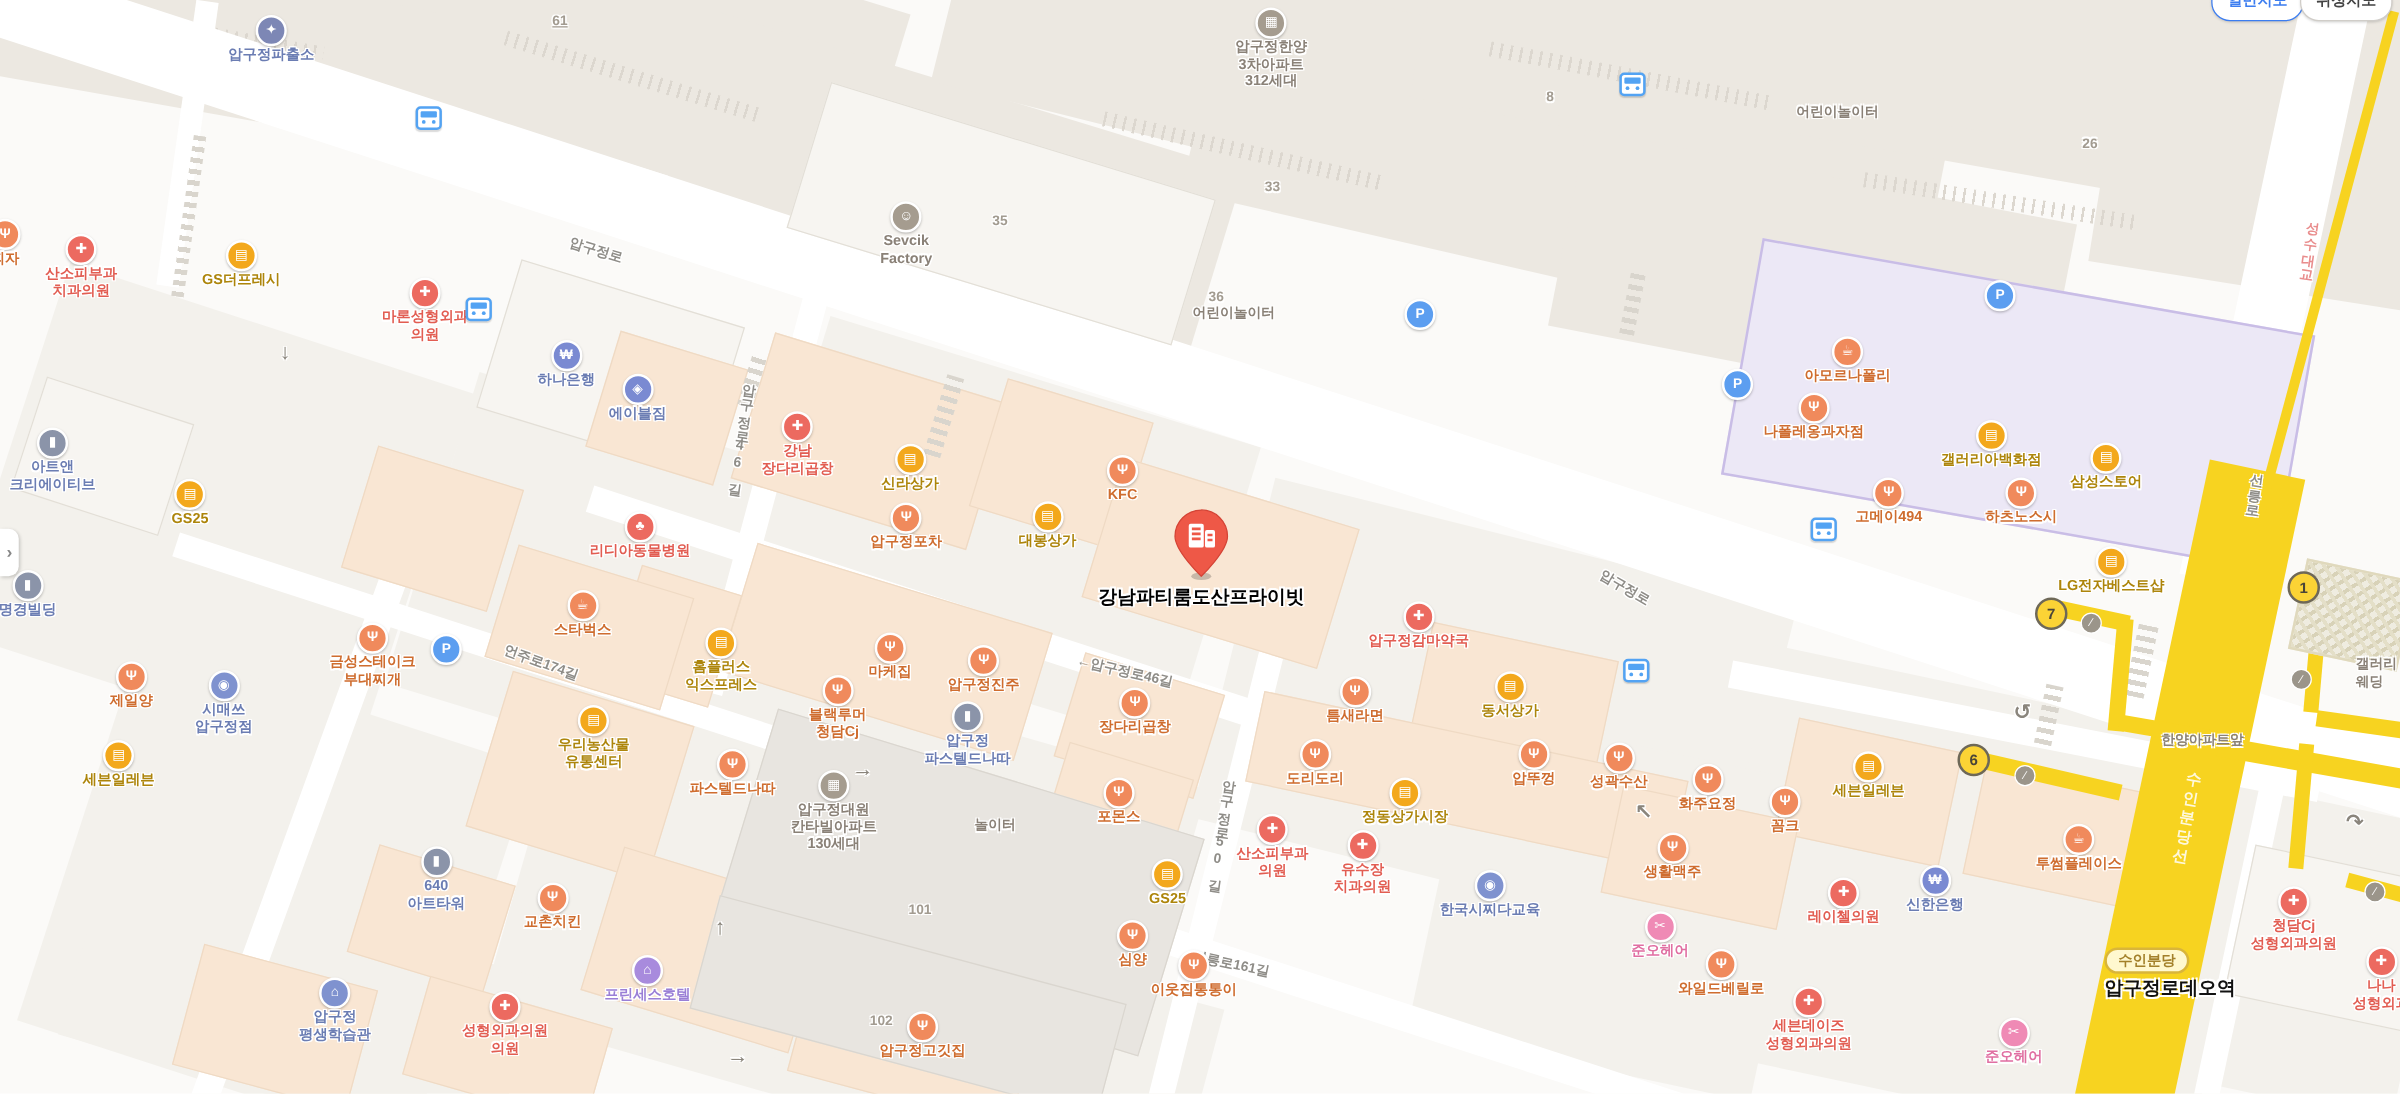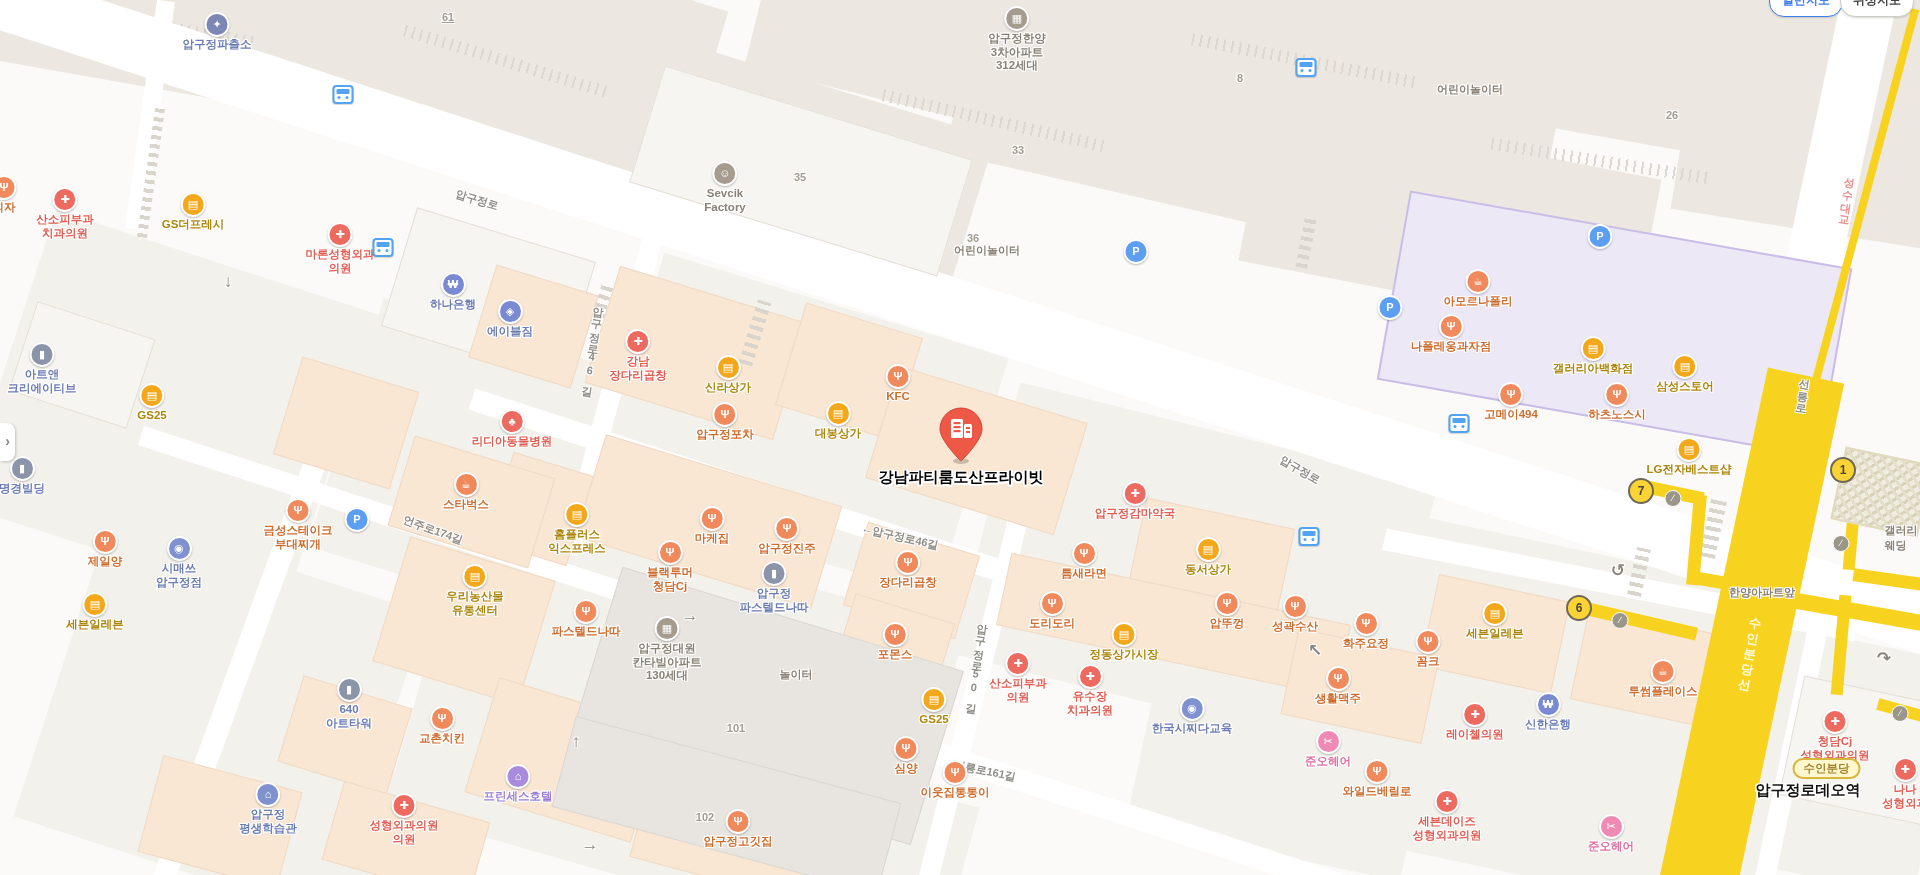--- a/index.html
+++ b/index.html
@@ -36,21 +36,21 @@
   .exitc{width:22px;height:22px;border-radius:50%;background:#fbd335;border:2px solid #6e6857;color:#4a4538;
        font-size:12px;font-weight:bold;line-height:22px;text-align:center;display:block;}
   .escc{width:15px;height:15px;border-radius:50%;background:#9b958a;border:1px solid #fff;color:#fff;
        font-size:9px;line-height:15px;text-align:center;display:block;}
   .arrowg{font-size:17px;font-weight:bold;color:#8a857c;
        text-shadow:-1px -1px 0 #fff,1px -1px 0 #fff,-1px 1px 0 #fff,1px 1px 0 #fff;}
   #marker{position:absolute;left:939px;top:407px;z-index:60;}
   #marker-label{position:absolute;left:961px;top:468px;transform:translateX(-50%);z-index:60;
        font-size:15px;font-weight:800;color:#000;white-space:nowrap;
        text-shadow:-1.5px -1.5px 0 #fff,1.5px -1.5px 0 #fff,-1.5px 1.5px 0 #fff,1.5px 1.5px 0 #fff,0 1.5px 0 #fff,0 -1.5px 0 #fff,1.5px 0 0 #fff,-1.5px 0 0 #fff;}
-  #station{position:absolute;left:1808px;top:758px;transform:translateX(-50%);z-index:55;text-align:right;}
+  #station{position:absolute;left:1736px;top:758px;transform:translateX(-50%);z-index:55;text-align:left;}
   #station .badge{display:inline-block;background:#fff8cf;border:2px solid #d9b53a;color:#a3802a;
        border-radius:11px;padding:1px 9px;font-size:11.5px;font-weight:bold;}
   #station .sname{margin-top:2px;font-size:15px;font-weight:800;color:#111;white-space:nowrap;
        text-shadow:-1.5px -1.5px 0 #fff,1.5px -1.5px 0 #fff,-1.5px 1.5px 0 #fff,1.5px 1.5px 0 #fff;}
   #line-name{position:absolute;left:1742px;top:608px;z-index:20;color:#fffbe8;font-weight:bold;font-size:12.5px;
        writing-mode:vertical-rl;text-orientation:upright;letter-spacing:3px;transform:rotate(10deg);opacity:.95;}
   .mtbtn{position:absolute;top:-14px;height:29px;line-height:27px;padding:0 12px;background:#fff;
        border-radius:15px;font-size:12px;font-weight:bold;z-index:80;box-shadow:0 1px 2px rgba(0,0,0,.15);}
   .mtbtn.active{border:1.5px solid #3c7df0;color:#3c7df0;}
   .mtbtn.idle{border:1.5px solid #d0cdc8;color:#444;}
@@ -639,21 +639,21 @@
         </span>
       </div>
       <div class="poi" style="left: 667px; top: 616px;">
         <span class="pin" style="background:#a59c8f">▦</span>
         <span class="plines" style="color:#8a8177">
           <div>압구정대원</div>
           <div>칸타빌아파트</div>
           <div>130세대</div>
         </span>
       </div>
-      <div class="ptext" style="left: 796px; top: 674px; color: rgb(138, 129, 119); transform: translate(-50%, -50%);">
+      <div class="ptext" style="left: 796px; top: 660px; color: rgb(138, 129, 119); transform: translate(-50%, -50%);">
         <div>놀이터</div>
       </div>
       <div class="poi" style="left: 934px; top: 687px;">
         <span class="pin" style="background:#f3a81c">▤</span>
         <span class="plines" style="color:#ad850b">
           <div>GS25</div>
         </span>
       </div>
       <div class="ptext" style="left: 736px; top: 728px; color: rgb(162, 155, 144); transform: translate(-50%, -50%);">
         <div>101</div>

